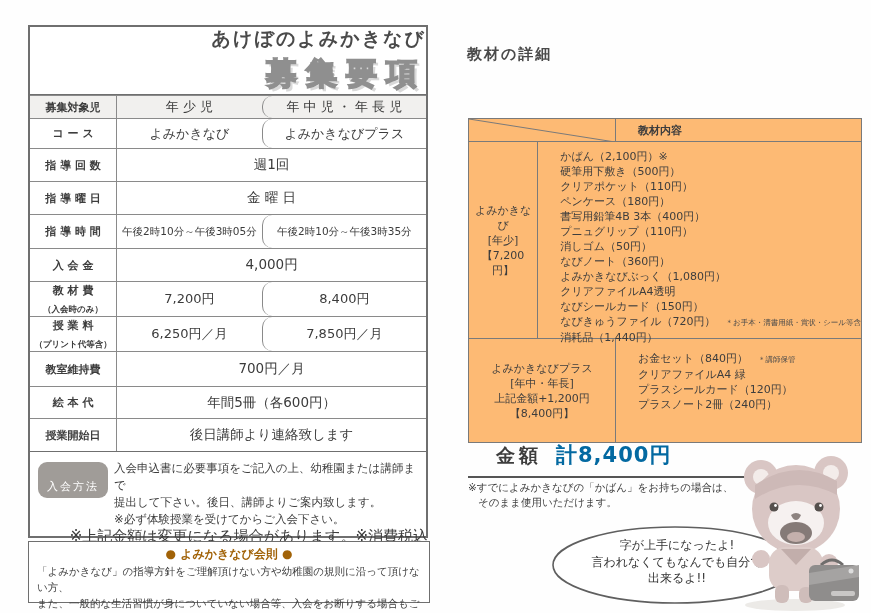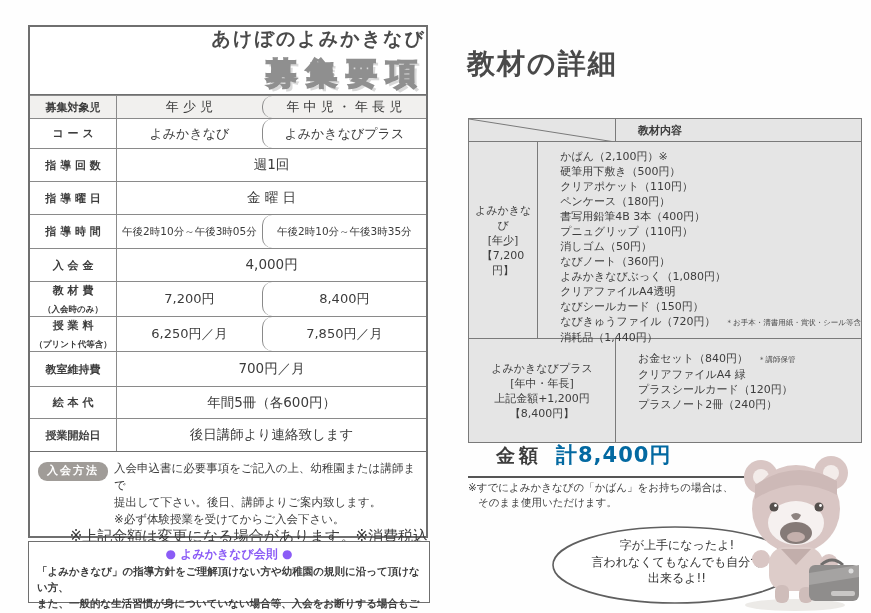--- a/index.html
+++ b/index.html
@@ -19,32 +19,32 @@
       font-size:11px; font-weight:bold; color:#3d3d3d; padding:2px; }
   .c-label .sub { font-size:8.5px; font-weight:bold; margin-top:6px; }
   .c-val { width:147px; border-left:1px solid #8a8a8a; display:flex; align-items:center; justify-content:center;
       font-size:13px; text-align:center; padding:2px; }
   .c-val2 { width:166px; border-left:1px solid #8a8a8a; display:flex; align-items:center; justify-content:center;
       font-size:13px; text-align:center; padding:2px;border-radius:10px; }
   .c-span { width:313px; border-left:1px solid #8a8a8a; display:flex; align-items:center; justify-content:center;
       font-size:13.5px; text-align:center; }
   .small-time { font-size:10.5px; letter-spacing:0; }
   .method-row { display:flex; border-top:1.5px solid #6f6f6f; padding:8px 6px; min-height:64px; }
-  .method-badge { background:#a09c98; color:#fff; font-size:11px; font-weight:bold; letter-spacing:2px;
-      border-radius:9px; padding:2px 9px; height:19px; line-height:13px; margin:2px 6px 0 2px; white-space:nowrap; }
+  .method-badge { background:#a09c98; color:#fff; font-size:11px; font-weight:normal; letter-spacing:2px;
+      border-radius:9px; padding:18px 9px; height:19px; line-height:13px; margin:2px 6px 0 2px; white-space:nowrap; }
   .method-text { font-size:11.5px; line-height:17px; color:#3d3d3d; }
   .footnote-left { position:absolute; left:28px; top:527px; width:400px; text-align:right; font-size:15px; color:#3d3d3d; }
   .rules-box { position:absolute; left:28px; top:541px; width:402px; height:62px; border:1.5px solid #6f6f6f;
       background:#fff; padding:4px 8px; }
-  .rules-title { text-align:center; font-size:12px; font-weight:bold; color:#8b5cf6; }
-  .rules-line { font-size:10.5px; line-height:16px; color:#3d3d3d;font-weight:bold; }
+  .rules-title { text-align:center; font-size:12px; font-weight:bold; color:#a16207; }
+  .rules-line { font-size:10.5px; line-height:16px; color:#3d3d3d; }
 
   
-  .materials-title { position:absolute; left:467px; top:45px; font-size:28px; font-weight:bold; letter-spacing:2px; color:#4a4a4a; }
-  .materials-table { position:absolute; left:468px; top:118px; width:394px; border:1.5px solid #7a7a7a; background:#e5e5e5; }
+  .materials-title { position:absolute; left:467px; top:45px; font-size:15px; font-weight:bold; letter-spacing:2px; color:#4a4a4a; }
+  .materials-table { position:absolute; left:468px; top:118px; width:394px; border:1.5px solid #7a7a7a; background:#fdba74; }
   .m-header { display:flex; height:23px; border-bottom:1px solid #7a7a7a; }
   .m-h-left { width:146px; position:relative; }
   .m-h-left svg { position:absolute; inset:0; }
   .m-h-right { flex:1; border-left:1px solid #7a7a7a; display:flex; align-items:center; font-size:11px; font-weight:bold; padding-left:22px; color:#3d3d3d; }
   .m-row { display:flex; border-top:1px solid #7a7a7a; }
   .m-row:nth-of-type(2) { border-top:none; }
   .m-left { width:146px; display:flex; flex-direction:column; align-items:center; justify-content:center; font-size:11px; line-height:15px; color:#3d3d3d; text-align:center; padding:6px 2px; }
   .m-right { flex:1; border-left:1px solid #7a7a7a; padding:7px 0 7px 22px; }
   .item { font-size:11px; line-height:15px; color:#3d3d3d; white-space:nowrap; }
   .item-note { font-size:7.5px; color:#4a4a4a; margin-left:10px; }

